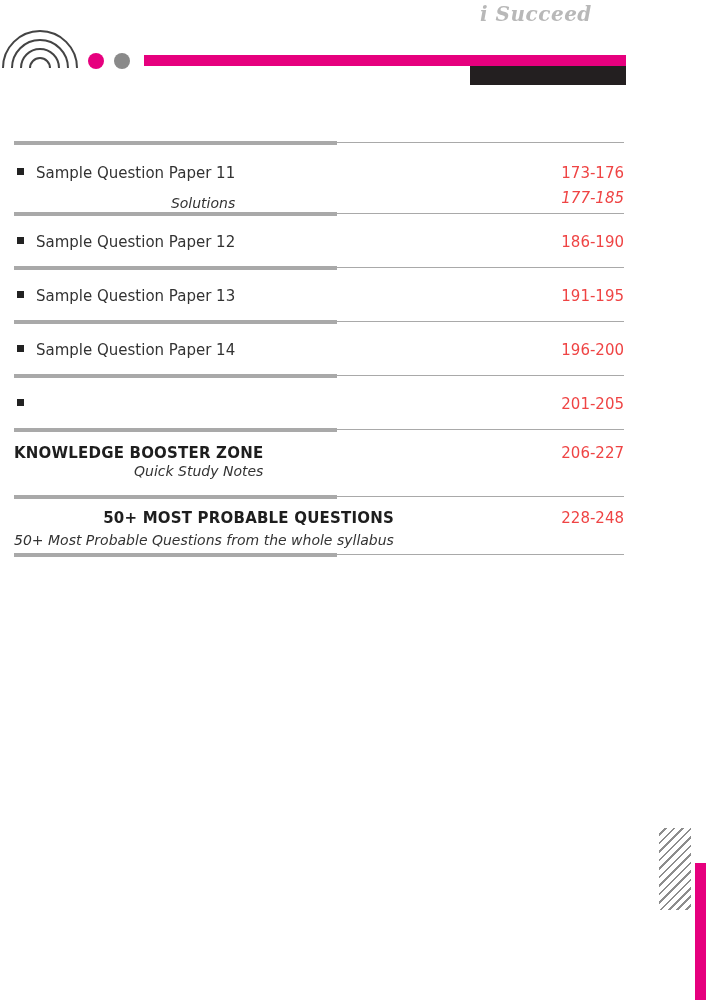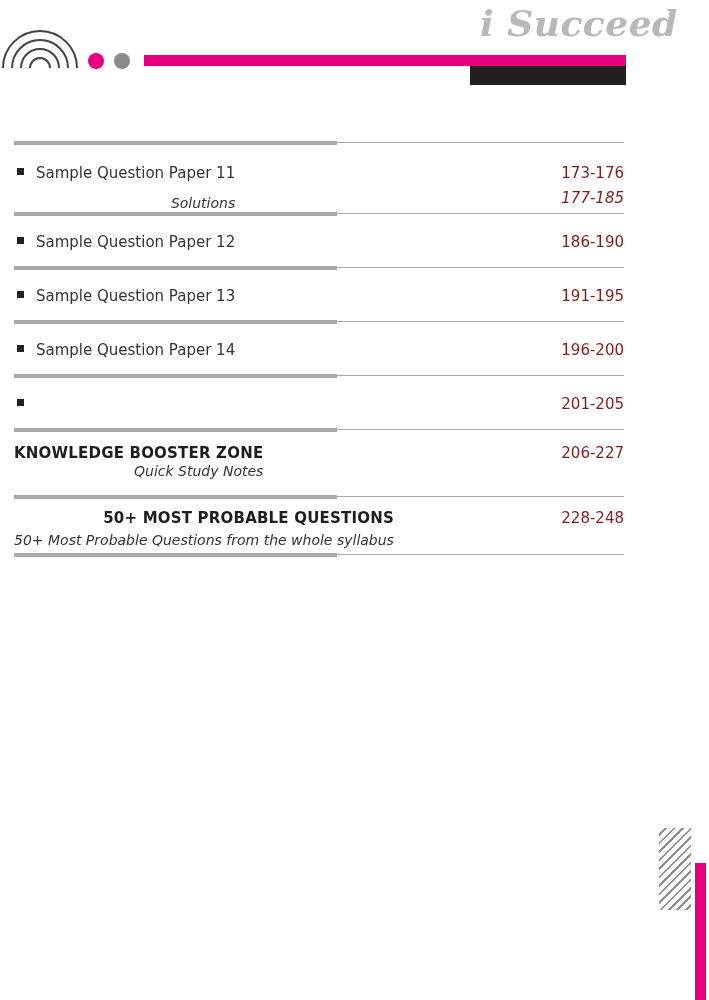--- a/index.html
+++ b/index.html
@@ -1,39 +1,39 @@
 <!DOCTYPE html>
 <html><head>
 <meta charset="utf-8">
 <style>
   html, body { margin:0; padding:0; background:#ffffff; }
   body { width:709px; height:1000px; position:relative; overflow:hidden;
          font-family:"DejaVu Sans","Liberation Sans",sans-serif; color:#2b2b2b; }
   .brand { position:absolute; left:480px; top:2px; font-family:"DejaVu Serif","Liberation Serif",serif;
-           font-style:italic; font-weight:bold; font-size:36px; color:#b8b8b8; letter-spacing:0.5px; }
+           font-style:italic; font-weight:bold; font-size:20px; color:#b8b8b8; letter-spacing:0.5px; }
   .arcs { position:absolute; left:0; top:28px; }
   .dot { position:absolute; width:16px; height:16px; border-radius:50%; top:53px; }
   .dot.pink { left:88px; background:#e6007e; }
   .dot.gray { left:114px; background:#8a8a8a; }
   .pinkbar { position:absolute; left:144px; top:55px; width:482px; height:11px; background:#e6007e; }
   .blackbar { position:absolute; left:470px; top:66px; width:156px; height:19px; background:#231f20; }
 
   .toc { position:absolute; left:14px; top:141px; width:610px; }
   .sep { position:relative; height:4px; }
   .sep .thick { position:absolute; left:0; top:0; width:323px; height:4px; background:#a9a9a9; }
   .sep .thin { position:absolute; left:323px; top:1px; right:0; height:1px; background:#a9a9a9; }
   .row { position:relative; }
   .row .left { position:absolute; left:0;text-align:right; }
   .row .right { position:absolute; right:0; text-align:right; }
   .bullet { display:inline-block; width:7px; height:7px; background:#222; margin-right:12px; margin-left:3px; vertical-align:middle; position:relative; top:-2px; }
   .title { font-size:15px; color:#333; }
   .sub { font-size:14px; font-style:italic; color:#333; }
   .subind { padding-left:22px; }
   .heading { font-size:15px; font-weight:bold; color:#1e1e1e; letter-spacing:0.2px; }
-  .pages { font-size:15px; color:#7f1d1d; }
+  .pages { font-size:15px; color:#ef4444; }
   .pages.it { font-style:italic; }
 
   .hatch { position:absolute; left:659px; top:828px; width:32px; height:82px;
            background: repeating-linear-gradient(135deg, transparent 0 4px, #8d8d8d 4px 6px); }
   .pinkside { position:absolute; left:695px; top:863px; width:11px; height:137px; background:#e6007e; }
 </style>
 </head>
 <body>
 
 <div class="brand">i Succeed</div>

